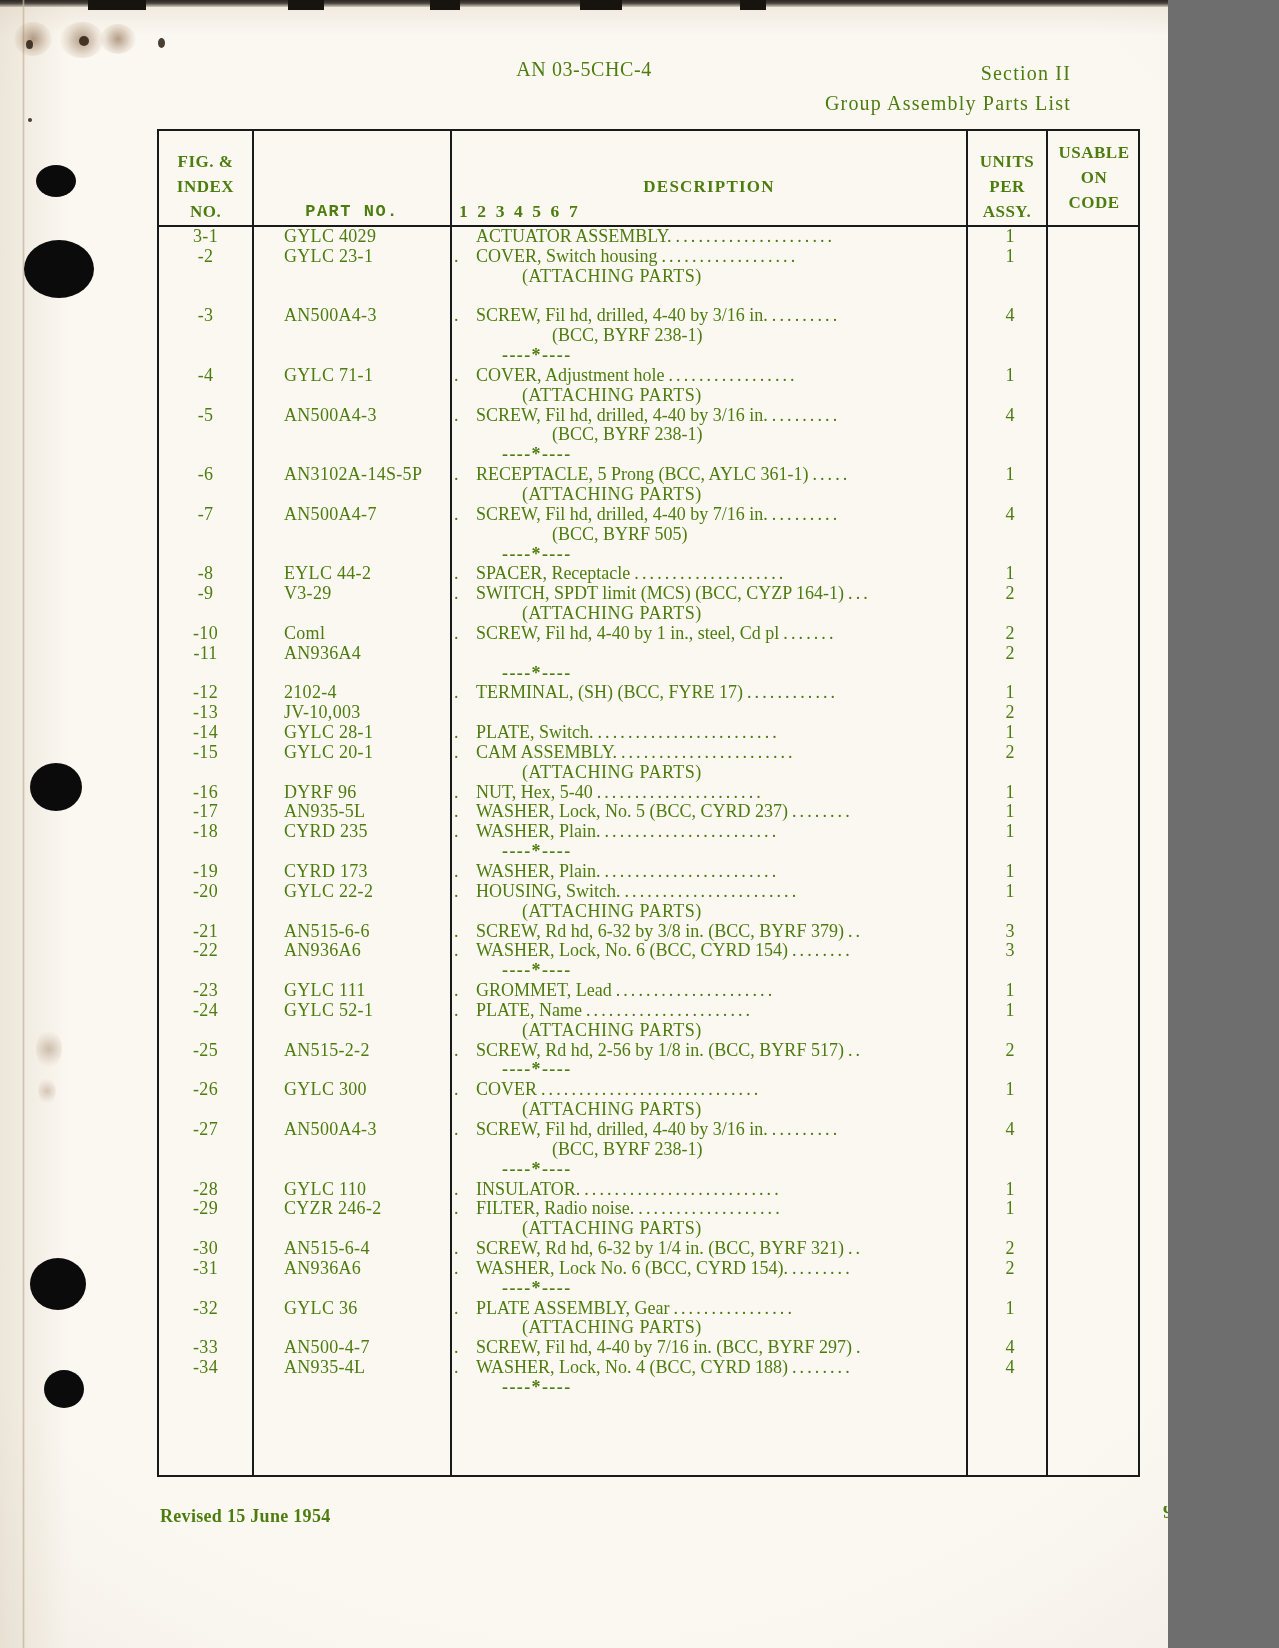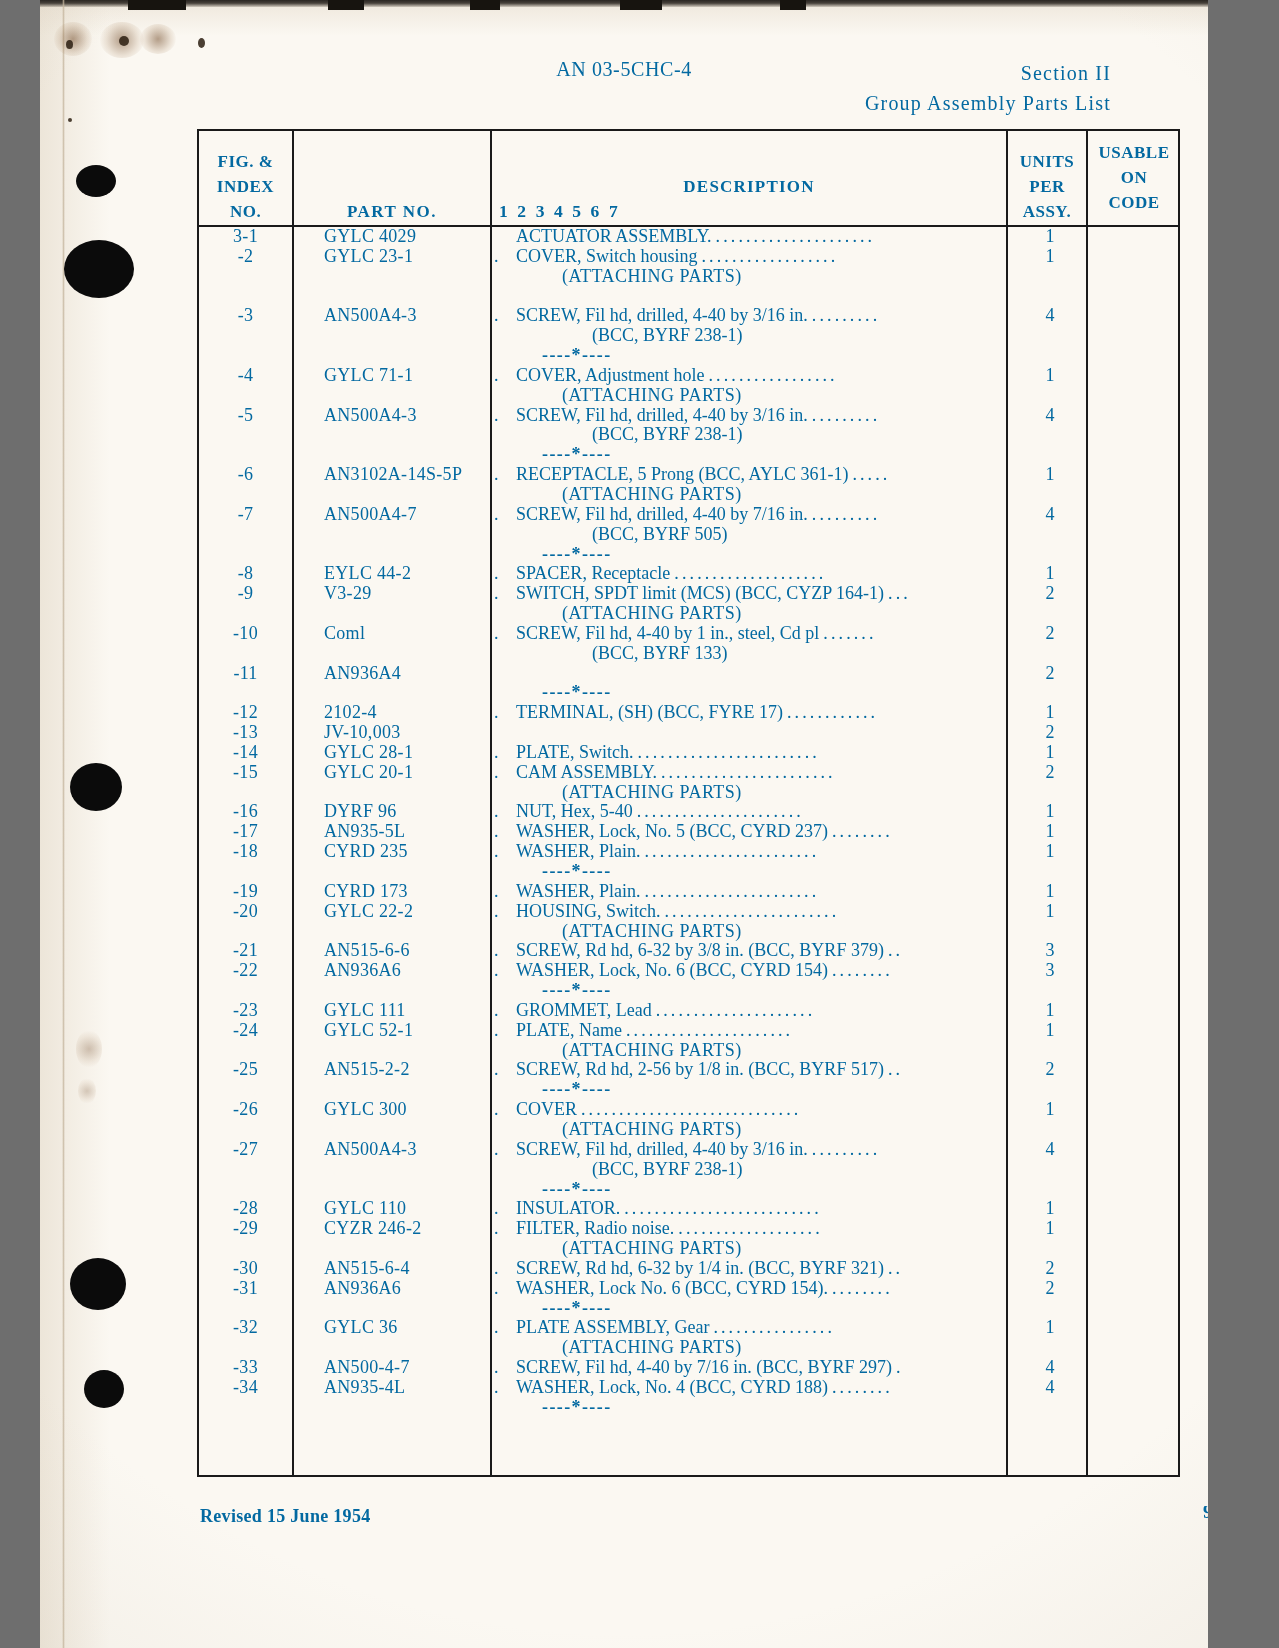--- a/index.html
+++ b/index.html
@@ -8,22 +8,21 @@
     padding: 0;
     background: #6e6e6e;
   }
   .page {
     position: relative;
     width: 1168px;
     height: 1648px;
     background: #fbf8f2;
     overflow: hidden;
     font-family: "Liberation Serif", "DejaVu Serif", serif;
-    color: #0369a1;
-    margin-left: 40px;
+    color: #4d7c0f;
   }
   
   .paper-tone {
     position: absolute;
     inset: 0;
     background:
       radial-gradient(ellipse 120% 90% at 50% 45%, rgba(255,255,255,0) 60%, rgba(190,178,158,0.30) 100%),
       linear-gradient(90deg, rgba(225,214,196,0.55) 0px, rgba(252,249,243,0) 70px),
       linear-gradient(180deg, rgba(222,210,190,0.45) 0px, rgba(252,249,243,0) 36px);
     pointer-events: none;
@@ -255,21 +254,21 @@
     <div class="vrule" style="left:887px;"></div>
 
     <div class="hrule" style="top:94px;"></div>
 
     <div class="thead-cell" style="left:0;width:93px;top:18px;">
       <div>FIG. &amp;</div>
       <div>INDEX</div>
       <div>NO.</div>
     </div>
     <div class="thead-cell" style="left:95px;width:196px;top:68px;">
-      <div style="letter-spacing:1.5px;">PART NO.</div>
+      <div style="letter-spacing:1.5px;font-family:Liberation Mono, monospace;">PART NO.</div>
     </div>
     <div class="thead-cell" style="left:293px;width:514px;top:43px;">
       <div style="letter-spacing:1.2px;">DESCRIPTION</div>
     </div>
     <div class="thead-cell small" style="left:300px;width:200px;top:68px;text-align:left;">
       <div style="letter-spacing:2.6px;font-weight:700;">1  2  3  4  5  6  7</div>
     </div>
     <div class="thead-cell" style="left:809px;width:78px;top:18px;">
       <div>UNITS</div>
       <div>PER</div>
@@ -423,27 +422,20 @@
           <div class="c-code"></div>
         </div>
         <div class="row">
           <div class="c-index">-10</div>
           <div class="c-part">Coml</div>
           <div class="c-desc"><span class="dot-lvl">.</span><span class="dtext">SCREW, Fil hd, 4-40 by 1 in., steel, Cd pl</span><span class="leader">.......</span></div>
           <div class="c-units">2</div>
           <div class="c-code"></div>
         </div>
         <div class="row">
-          <div class="c-index"></div>
-          <div class="c-part"></div>
-          <div class="c-desc"><span class="ind-sub">(BCC, BYRF 133)</span></div>
-          <div class="c-units"></div>
-          <div class="c-code"></div>
-        </div>
-        <div class="row">
           <div class="c-index">-11</div>
           <div class="c-part">AN936A4</div>
           <div class="c-units">2</div>
           <div class="c-code"></div>
         </div>
         <div class="row">
           <div class="c-index"></div>
           <div class="c-part"></div>
           <div class="c-desc"><span class="ind-star">----*----</span></div>
           <div class="c-units"></div>

